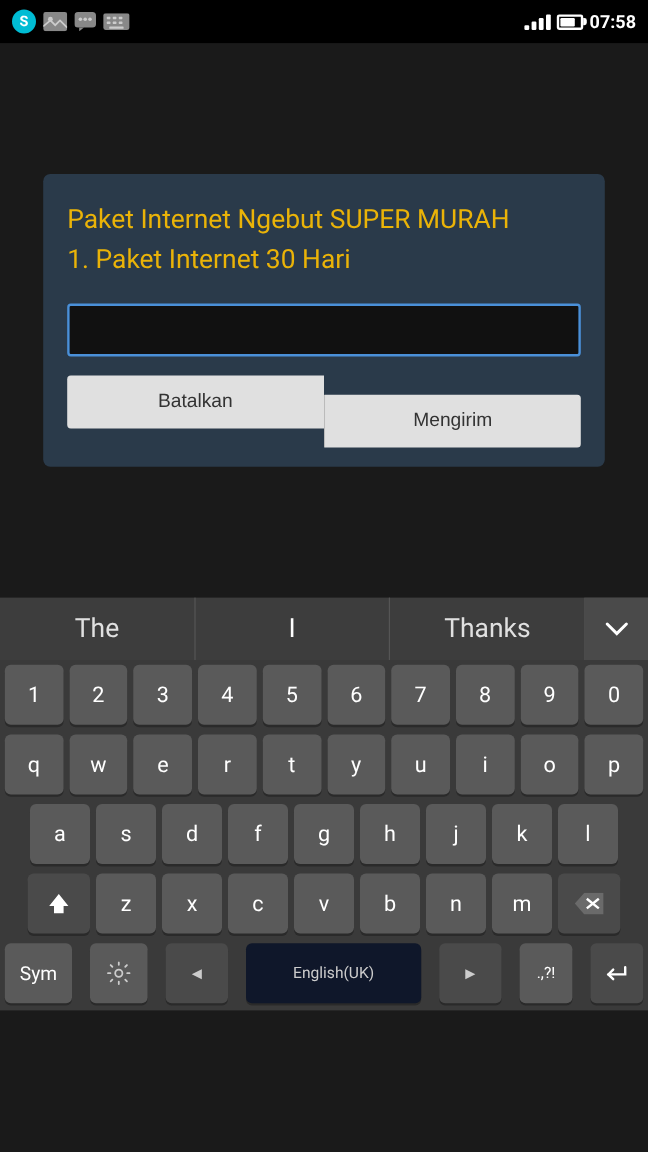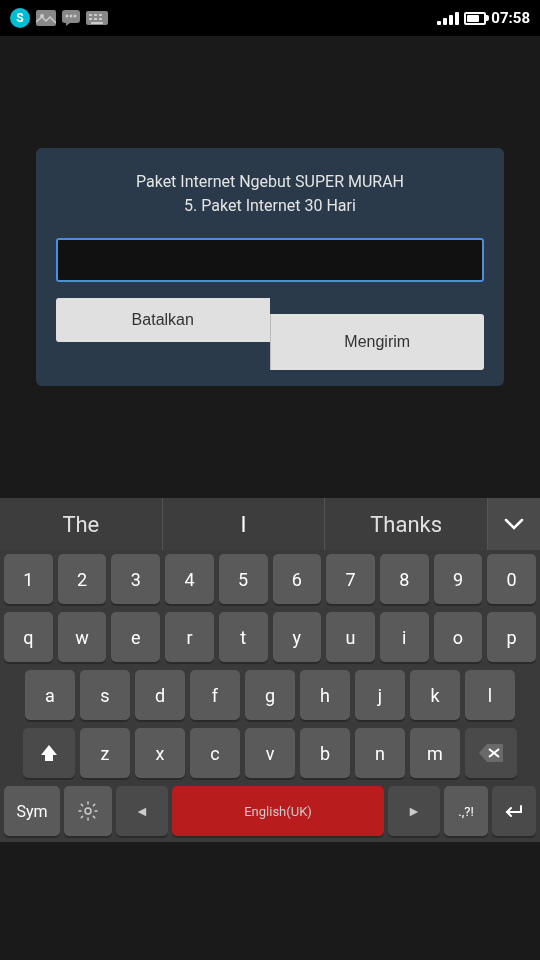--- a/index.html
+++ b/index.html
@@ -83,25 +83,24 @@
       align-items: center;
       justify-content: center;
     }
     .dialog {
       width: 468px;
       background: #2a3a4a;
       border-radius: 6px;
       padding: 22px 20px 16px;
     }
     .dialog-text {
-      color: #e5e5e5;
-      font-size: 16px;
+      color: #eab308;
+      font-size: 22px;
       line-height: 1.5;
       margin-bottom: 20px;
-      text-align: center;
     }
     .dialog-input {
       width: 100%;
       height: 44px;
       background: #111;
       border: 2px solid #4a90d9;
       border-radius: 3px;
       color: #fff;
       font-size: 16px;
       padding: 0 10px;
@@ -118,21 +117,21 @@
       background: #e0e0e0;
       border: none;
       border-radius: 3px 0 0 3px;
       font-size: 16px;
       font-weight: 400;
       color: #333;
       cursor: pointer;
     }
     .btn-mengirim {
       flex: 1;
-      height: 56px;
+      height: 44px;
       background: #e0e0e0;
       border: none;
       border-left: 1px solid #bbb;
       border-radius: 0 3px 3px 0;
       font-size: 16px;
       font-weight: 500;
       color: #333;
       cursor: pointer;
       margin-top: 16px;
     }
@@ -217,21 +216,21 @@
       background: #4a4a4a;
       font-size: 20px;
     }
     
     .key.num {
       font-size: 18px;
     }
     
     .bottom-row {
       display: flex;
-      gap: 4px;
+      gap: 15px;
       padding: 4px 4px 6px;
       align-items: center;
     }
     .key.sym {
       min-width: 56px;
       flex: 1.2;
       font-size: 16px;
     }
     .key.settings {
       min-width: 48px;
@@ -283,21 +282,21 @@
       <div class="battery-fill"></div>
     </div>
     <span>07:58</span>
   </div>
 </div>
 
 <div class="dialog-backdrop">
   <div class="dialog">
     <div class="dialog-text">
       <span>Paket Internet Ngebut SUPER MURAH</span><br>
-      <span>5. Paket Internet 30 Hari</span><br>
+      <span>1. Paket Internet 30 Hari</span><br>
     </div>
     <input class="dialog-input" type="text" value="" style="">
     <div class="dialog-buttons">
       <button class="btn-batalkan">Batalkan</button>
       <button class="btn-mengirim">Mengirim</button>
     </div>
   </div>
 </div>
 
 <div class="suggestions-bar">
@@ -375,21 +374,21 @@
 
   <div class="bottom-row">
     <div class="key sym">Sym</div>
     <div class="key settings">
       <svg width="20" height="20" viewBox="0 0 20 20">
         <circle cx="10" cy="10" r="3" fill="none" stroke="#ccc" stroke-width="1.5"></circle>
         <path d="M10 1v2M10 17v2M1 10h2M17 10h2M3.22 3.22l1.41 1.41M15.37 15.37l1.41 1.41M3.22 16.78l1.41-1.41M15.37 4.63l1.41-1.41" stroke="#ccc" stroke-width="1.5" stroke-linecap="round"></path>
       </svg>
     </div>
     <div class="key special" style="background:#4a4a4a;font-size:14px;color:#ccc;">◄</div>
-    <div class="key space-key" style="background:#b91c1c;">English(UK)</div>
+    <div class="key space-key" style="background:#0f172a;">English(UK)</div>
     <div class="key special" style="background:#4a4a4a;font-size:14px;color:#ccc;">►</div>
     <div class="key punctuation" style="font-size:13px;">.,?!</div>
     <div class="key enter-key">
       <svg width="22" height="18" viewBox="0 0 22 18">
           <polyline points="18,4 18,10 4,10" fill="none" stroke="#fff" stroke-width="2" stroke-linecap="round"></polyline>
           <polyline points="8,6 4,10 8,14" fill="none" stroke="#fff" stroke-width="2" stroke-linecap="round"></polyline>
         </svg>
     </div>
   </div>
 </div>

